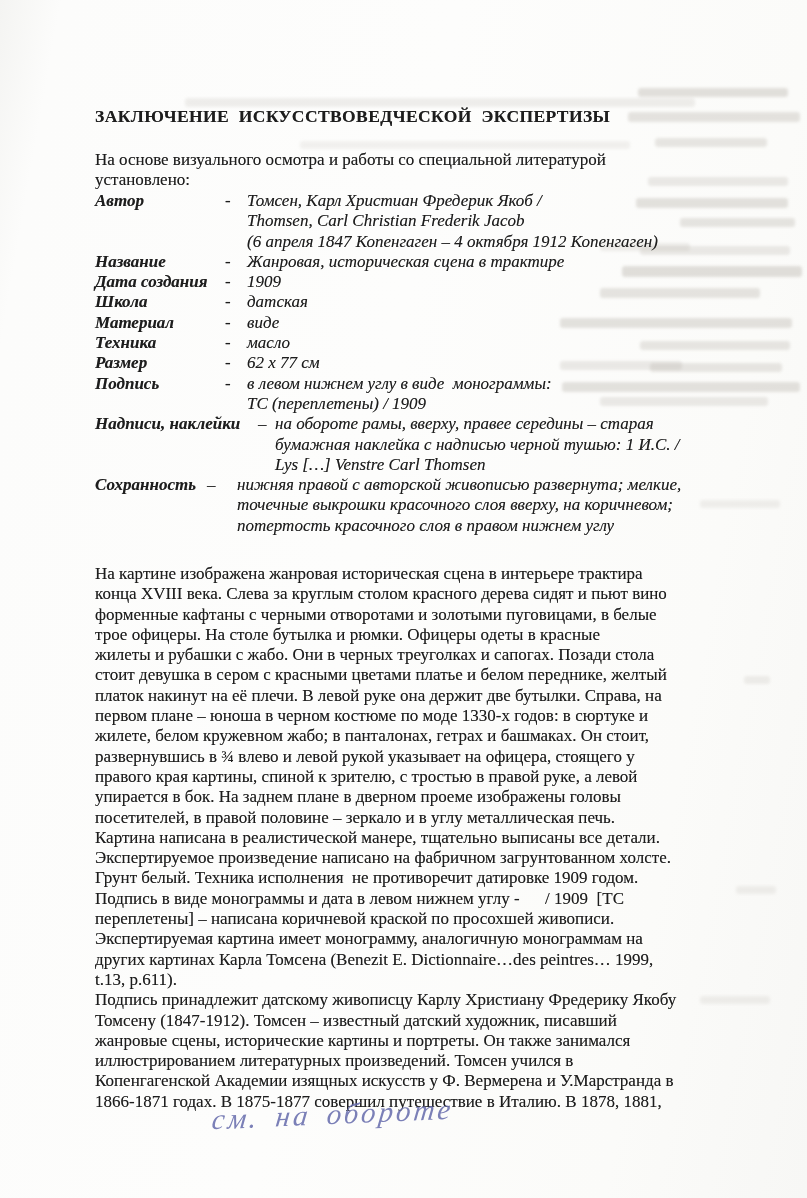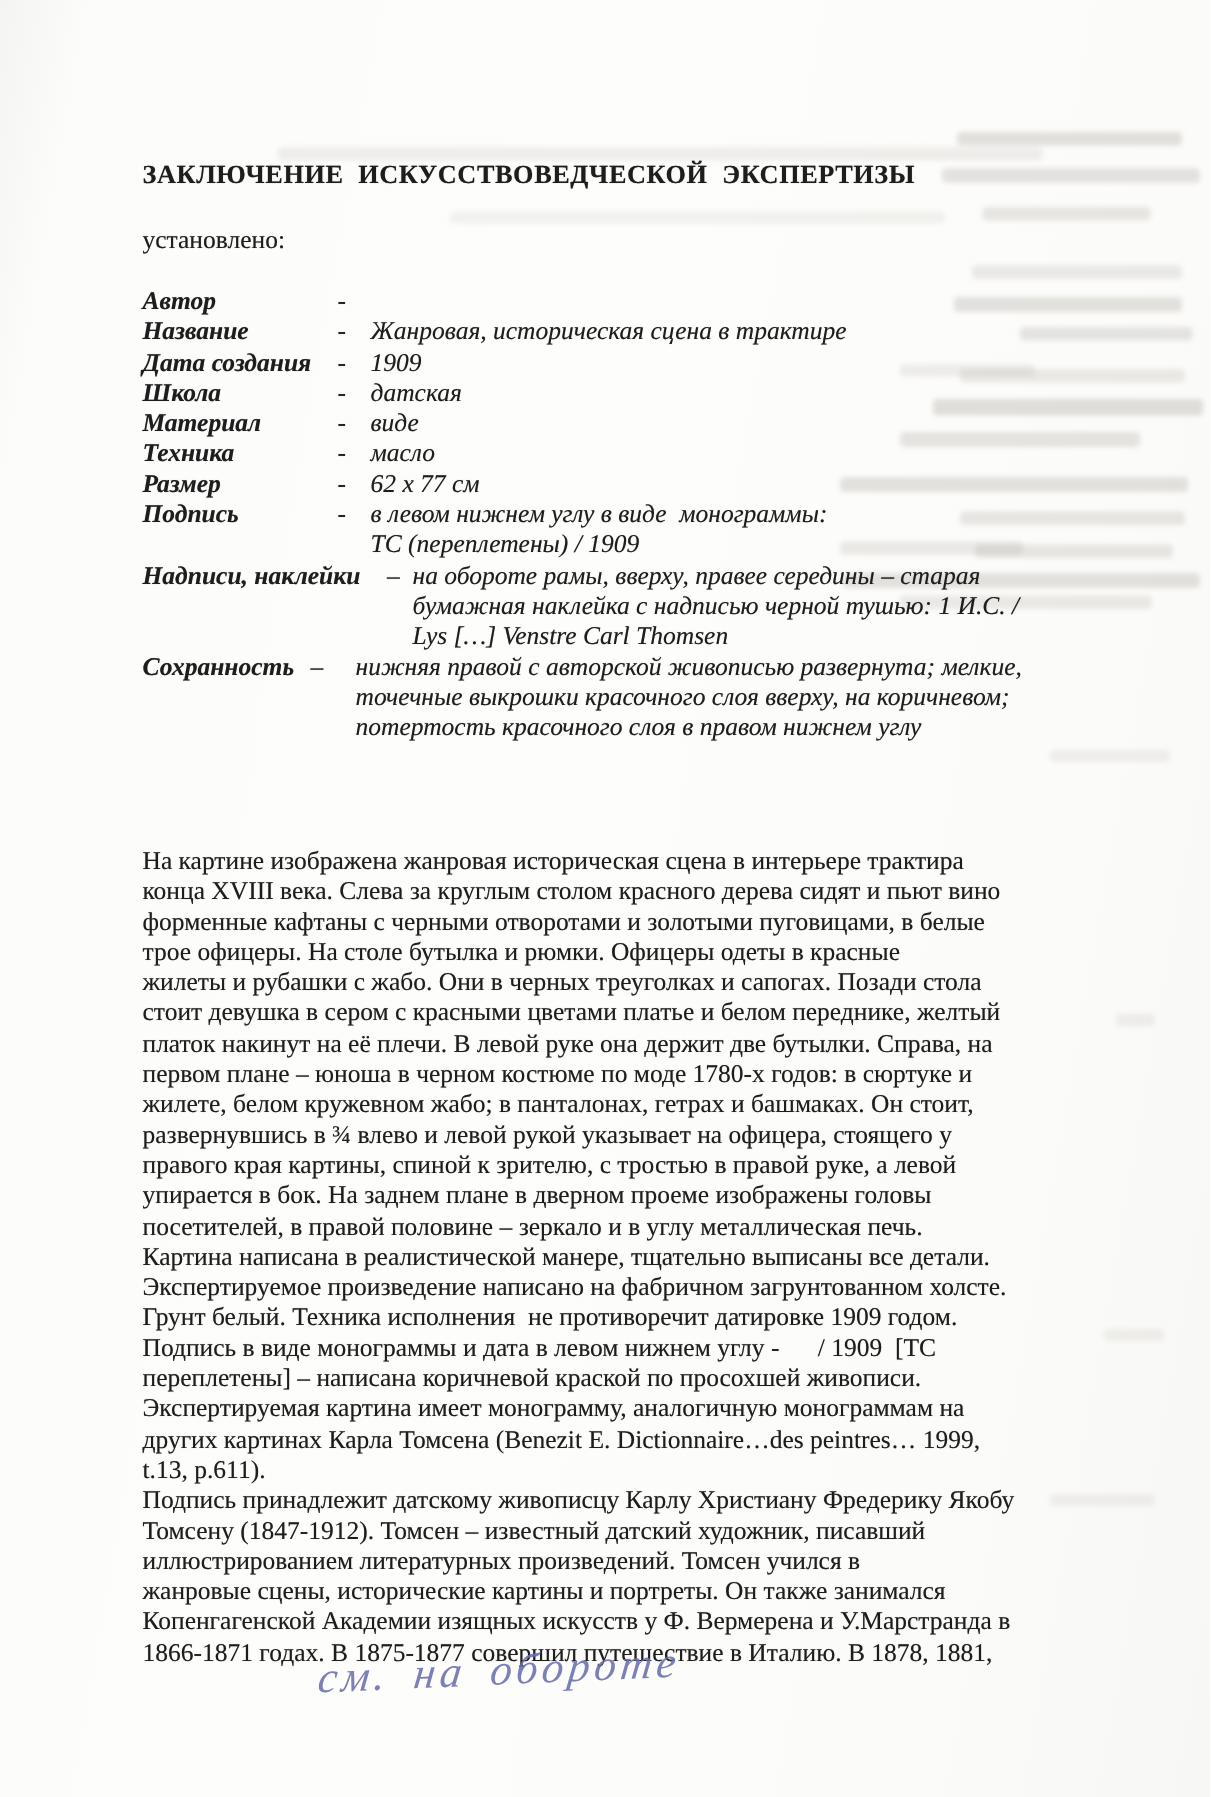--- a/index.html
+++ b/index.html
@@ -72,27 +72,33 @@
       <div class="smudge" style="left: 600px; top: 397px; width: 168px; height: 9px; opacity: 0.26;"></div>
       <div class="smudge" style="left: 700px; top: 500px; width: 80px; height: 8px; opacity: 0.18;"></div>
       <div class="smudge" style="left: 744px; top: 676px; width: 26px; height: 8px; opacity: 0.2;"></div>
       <div class="smudge" style="left: 736px; top: 886px; width: 40px; height: 8px; opacity: 0.18;"></div>
       <div class="smudge" style="left: 700px; top: 996px; width: 70px; height: 8px; opacity: 0.18;"></div>
     </div>
 
   <h1 class="doc-title">ЗАКЛЮЧЕНИЕ ИСКУССТВОВЕДЧЕСКОЙ ЭКСПЕРТИЗЫ</h1>
 
   <div class="intro" id="intro">
+      <div class="line">На основе визуального осмотра и работы со специальной литературой</div>
       <div class="line">установлено:</div>
     </div>
 
   <div class="fields" id="fields">
       <div class="field-row">
         <div class="line field-label">Автор</div>
         <div class="line">-</div>
+        <div>
+          <div class="line">Томсен, Карл Христиан Фредерик Якоб /</div>
+          <div class="line">Thomsen, Carl Christian Frederik Jacob</div>
+          <div class="line">(6 апреля 1847 Копенгаген – 4 октября 1912 Копенгаген)</div>
+        </div>
       </div>
       <div class="field-row">
         <div class="line field-label">Название</div>
         <div class="line">-</div>
         <div>
           <div class="line">Жанровая, историческая сцена в трактире</div>
         </div>
       </div>
       <div class="field-row">
         <div class="line field-label">Дата создания</div>
@@ -158,37 +164,37 @@
     </div>
 
   <div class="body-text" id="bodytext">
       <div class="line">На картине изображена жанровая историческая сцена в интерьере трактира</div>
       <div class="line">конца XVIII века. Слева за круглым столом красного дерева сидят и пьют вино</div>
       <div class="line">форменные кафтаны с черными отворотами и золотыми пуговицами, в белые</div>
       <div class="line">трое офицеры. На столе бутылка и рюмки. Офицеры одеты в красные</div>
       <div class="line">жилеты и рубашки с жабо. Они в черных треуголках и сапогах. Позади стола</div>
       <div class="line">стоит девушка в сером с красными цветами платье и белом переднике, желтый</div>
       <div class="line">платок накинут на её плечи. В левой руке она держит две бутылки. Справа, на</div>
-      <div class="line">первом плане – юноша в черном костюме по моде 1780-х годов: в сюртуке и</div>
+      <div class="line">первом плане – юноша в черном костюме по моде 1330-х годов: в сюртуке и</div>
       <div class="line">жилете, белом кружевном жабо; в панталонах, гетрах и башмаках. Он стоит,</div>
       <div class="line">развернувшись в ¾ влево и левой рукой указывает на офицера, стоящего у</div>
       <div class="line">правого края картины, спиной к зрителю, с тростью в правой руке, а левой</div>
       <div class="line">упирается в бок. На заднем плане в дверном проеме изображены головы</div>
       <div class="line">посетителей, в правой половине – зеркало и в углу металлическая печь.</div>
       <div class="line">Картина написана в реалистической манере, тщательно выписаны все детали.</div>
       <div class="line">Экспертируемое произведение написано на фабричном загрунтованном холсте.</div>
       <div class="line">Грунт белый. Техника исполнения  не противоречит датировке 1909 годом.</div>
       <div class="line">Подпись в виде монограммы и дата в левом нижнем углу -      / 1909  [ТС</div>
       <div class="line">переплетены] – написана коричневой краской по просохшей живописи.</div>
       <div class="line">Экспертируемая картина имеет монограмму, аналогичную монограммам на</div>
       <div class="line">других картинах Карла Томсена (Benezit E. Dictionnaire…des peintres… 1999,</div>
       <div class="line">t.13, p.611).</div>
       <div class="line">Подпись принадлежит датскому живописцу Карлу Христиану Фредерику Якобу</div>
       <div class="line">Томсену (1847-1912). Томсен – известный датский художник, писавший</div>
+      <div class="line">жанровые сцены, исторические картины и портреты. Он также занимался</div>
       <div class="line">иллюстрированием литературных произведений. Томсен учился в</div>
-      <div class="line">жанровые сцены, исторические картины и портреты. Он также занимался</div>
       <div class="line">Копенгагенской Академии изящных искусств у Ф. Вермерена и У.Марстранда в</div>
       <div class="line">1866-1871 годах. В 1875-1877 совершил путешествие в Италию. В 1878, 1881,</div>
     </div>
 
   <div class="handwriting" style="color: rgb(106, 111, 174);">см. на обороте</div>
 
 </div>
 
 </body></html>

